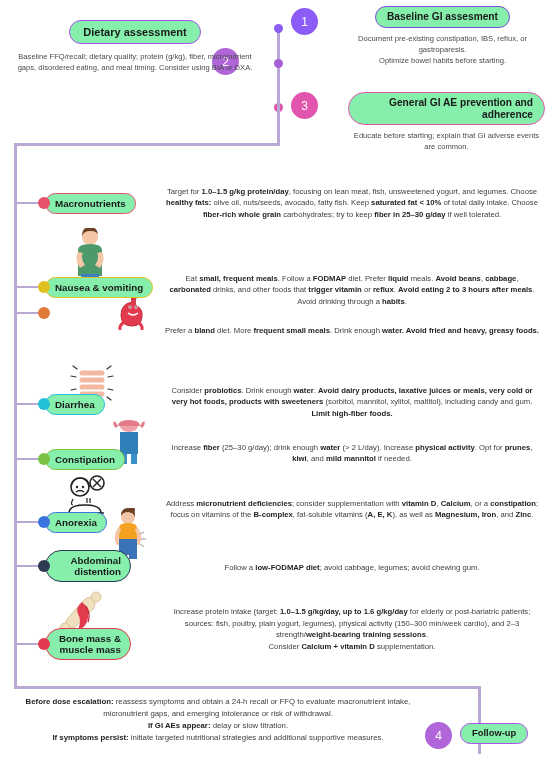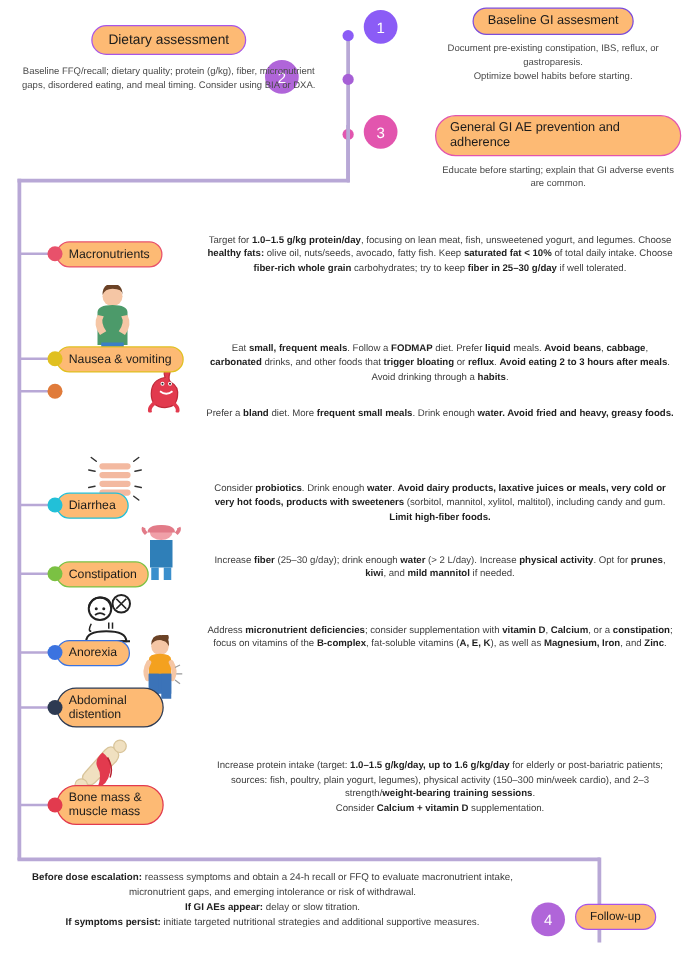--- a/index.html
+++ b/index.html
@@ -14,26 +14,26 @@
     font-size:7.6px;
   }
 
   
   .pill{
     display:inline-flex;
     align-items:center;
     justify-content:center;
     border:1.6px solid #9b59e0;
     border-radius:999px;
-    background:#fdba74;
+    background:#86efac;
     padding:3.5px 11px;
-    font-weight:normal;
+    font-weight:bold;
     color:#1a1a1a;
     line-height:1.15;
-    text-align:left;
+    text-align:right;
     white-space:nowrap;
   }
   .badge{
     width:27px; height:27px;
     border-radius:50%;
     display:flex; align-items:center; justify-content:center;
     color:#fff; font-size:12px; font-weight:500;
   }
 
   
@@ -155,21 +155,21 @@
     <div class="ill" style="left: 70px; top: 228px;"><svg width="40" height="52" viewBox="0 0 40 52">
     <ellipse cx="20" cy="9" rx="8" ry="8" fill="#f5c6a5"></ellipse>
     <path d="M12 8 q0-9 8-9 q8 0 8 9 q0-5-8-5 q-6 0-8 5z" fill="#6b4226"></path>
     <path d="M8 22 q0-6 12-6 q12 0 12 6 l0 26 l-24 0z" fill="#4c9a6a"></path>
     <path d="M8 24 q-4 8 2 16 l5 -3 q-5-7-2-12z" fill="#f5c6a5"></path>
     <path d="M32 24 q4 8 -2 16 l-5 -3 q5-7 2-12z" fill="#f5c6a5"></path>
     <rect x="11" y="46" width="18" height="6" fill="#3b7fc4"></rect>
   </svg></div>
     <div style="position: absolute; left: 38px; top: 281px; width: 12px; height: 12px; border-radius: 50%; background: rgb(224, 192, 32); z-index: 3;"></div>
     <div class="pill" style="position: absolute; left: 45px; border-color: rgb(224, 192, 32); font-size: 9.8px; padding: 4px 9px; z-index: 2; white-space: normal; top: 276.5px;">Nausea &amp; vomiting</div>
-    <div class="rowtext" style="position: absolute; left: 165px; width: 380px; top: 272.5px;">Eat <b>small, frequent meals</b>. Follow a <b>FODMAP</b> diet. Prefer <b>liquid</b> meals. <b>Avoid beans</b>, <b>cabbage</b>, <b>carbonated</b> drinks, and other foods that <b>trigger bloating</b> or <b>reflux</b>. <b>Avoid eating 2 to 3 hours after meals</b>. Avoid drinking through a <b>habits</b>.</div>
+    <div class="rowtext" style="position: absolute; left: 165px; width: 380px; top: 272.5px;">Eat <b>small, frequent meals</b>. Follow a <b>FODMAP</b> diet. Prefer <b>liquid</b> meals. <b>Avoid beans</b>, <b>cabbage</b>, <b>carbonated</b> drinks, and other foods that <b>trigger vitamin</b> or <b>reflux</b>. <b>Avoid eating 2 to 3 hours after meals</b>. Avoid drinking through a <b>habits</b>.</div>
     <div class="connector" style="position: absolute; left: 16px; top: 312px; width: 28px; background: rgb(184, 168, 214);"></div>
     <div class="ill" style="left: 112px; top: 288px;"><svg width="40" height="42" viewBox="0 0 40 42">
     <path d="M22 3 q-4 6 -2 11 q-11 2 -11 13 q0 11 11 11 q9 0 10 -9 q1 -8 -5 -11 q-3-2 -1-8z" fill="#e23a4e" stroke="#c02a3a" stroke-width="1"></path>
     <circle cx="18" cy="19" r="1.6" fill="#fff"></circle>
         <circle cx="24" cy="19" r="1.6" fill="#fff"></circle>
     <circle cx="18" cy="19" r="0.8" fill="#222"></circle>
         <circle cx="24" cy="19" r="0.8" fill="#222"></circle>
     <path d="M16 25 q5 4 10 0" stroke="#fff" stroke-width="1.4" fill="none"></path>
     <path d="M12 34 q-5 4 -4 7" stroke="#e23a4e" stroke-width="3" fill="none" stroke-linecap="round"></path>
     <path d="M26 34 q5 4 4 7" stroke="#e23a4e" stroke-width="3" fill="none" stroke-linecap="round"></path>
@@ -240,20 +240,21 @@
     <rect x="9" y="31" width="8" height="20" fill="#3b73b8"></rect>
     <rect x="19" y="31" width="8" height="20" fill="#3b73b8"></rect>
     <g stroke="#999" stroke-width="1" fill="none">
       <path d="M30 26 l4 -2"></path>
           <path d="M31 31 l5 0"></path>
           <path d="M30 36 l4 3"></path>
     </g>
   </svg></div>
     <div style="position: absolute; left: 38px; top: 560px; width: 12px; height: 12px; border-radius: 50%; background: rgb(45, 58, 82); z-index: 3;"></div>
     <div class="pill" style="position: absolute; left: 45px; border-color: rgb(45, 58, 82); font-size: 9.8px; padding: 4px 9px; z-index: 2; white-space: normal; width: 86px; top: 549.5px;">Abdominal distention</div>
+    <div class="rowtext" style="position: absolute; left: 165px; width: 380px; top: 562px;">Follow a <b>low-FODMAP diet</b>; avoid cabbage, legumes; avoid chewing gum.</div>
     <div class="connector" style="position: absolute; left: 16px; top: 643px; width: 28px; background: rgb(184, 168, 214);"></div>
     <div class="ill" style="left: 58px; top: 588px;"><svg width="48" height="48" viewBox="0 0 48 48">
     <path d="M10 38 q-4-4 0-8 l16-18 q5-5 9 0 q4 4 0 9 l-17 17 q-4 4 -8 0z" fill="#f0e0c0" stroke="#d8c49a" stroke-width="1"></path>
     <circle cx="7" cy="40" r="5" fill="#f0e0c0" stroke="#d8c49a"></circle>
     <circle cx="38" cy="9" r="5" fill="#f0e0c0" stroke="#d8c49a"></circle>
     <path d="M24 14 q8 6 6 16 q-2 10 -10 12 q4-10 0-16 q-3-6 4-12z" fill="#e23a4e"></path>
     <path d="M28 18 q5 8 2 16" stroke="#b8202f" stroke-width="1.2" fill="none"></path>
   </svg></div>
     <div style="position: absolute; left: 38px; top: 638px; width: 12px; height: 12px; border-radius: 50%; background: rgb(226, 58, 78); z-index: 3;"></div>
     <div class="pill" style="position: absolute; left: 45px; border-color: rgb(226, 58, 78); font-size: 9.8px; padding: 4px 9px; z-index: 2; white-space: normal; width: 86px; top: 627.5px;">Bone mass &amp; muscle mass</div>

